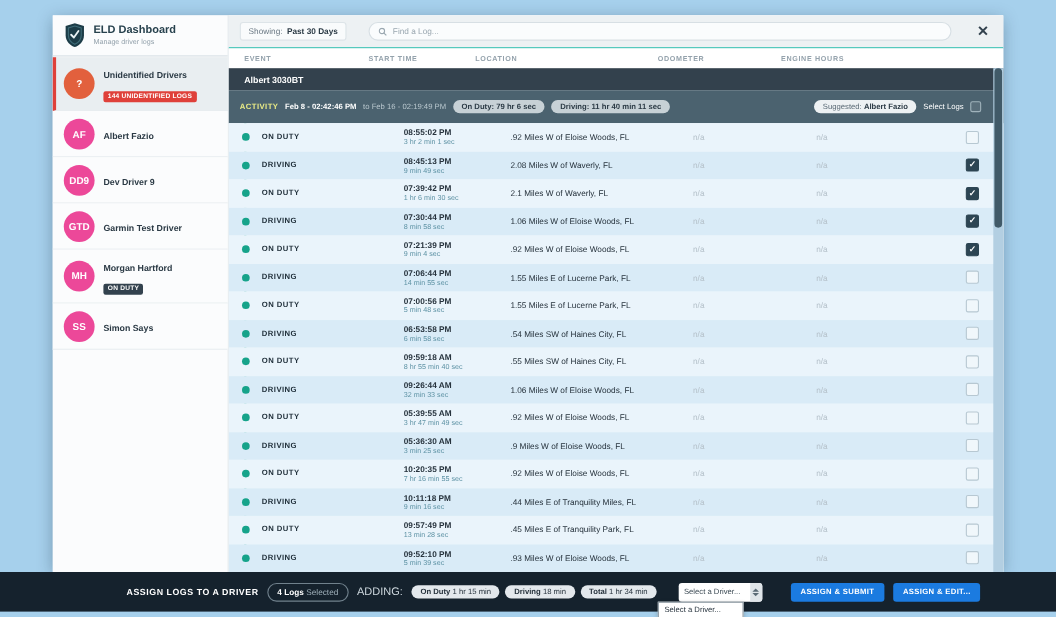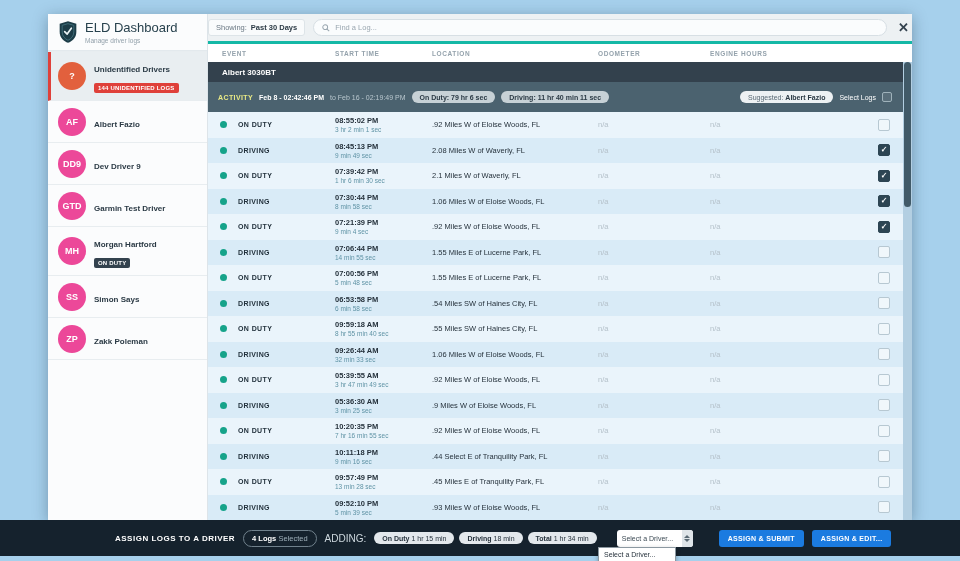--- a/index.html
+++ b/index.html
@@ -17,36 +17,36 @@
     overflow:hidden;
   }
   
   .window{
     position:absolute;left:48px;top:14px;width:864px;height:506px;
     display:flex;background:#fff;box-shadow:0 3px 14px rgba(20,40,60,.35);
   }
   
   .sidebar{width:160px;background:#fbfcfd;border-right:1px solid #dde4e9;display:flex;flex-direction:column;flex:0 0 auto;}
   .logo-row{display:flex;gap:7px;align-items:center;padding:6px 10px;border-bottom:1px solid #e3e9ed;min-height:34px;}
-  .logo-title{font-size:13px;font-weight:normal;color:#27414d;line-height:1.2;}
+  .logo-title{font-size:10px;font-weight:bold;color:#27414d;line-height:1.2;}
   .logo-sub{font-size:6.5px;color:#93a1ab;margin-top:1px;}
   .driver-search{margin:7px 8px;height:18px;background:#eceff2;border:1px solid #e0e6ea;border-radius:9px;display:flex;align-items:center;gap:5px;padding:0 8px;}
   .driver-search input{border:0;background:transparent;font-size:7.5px;width:100%;outline:none;color:#3c4a54;}
   .driver-search input::placeholder,.log-search input::placeholder{color:#9aa7b0;}
   .driver-list{border-top:1px solid #e8edf0;}
   .driver-item{display:flex;align-items:center;gap:8px;padding:6px 10px;border-bottom:1px solid #e8edf0;min-height:42px;cursor:pointer;background:#fbfcfd;}
   .driver-item.selected{background:#e9eef1;border-left:3px solid var(--alert-red);padding-left:7px;}
   .avatar{width:28px;height:28px;border-radius:50%;background:#ec4899;color:#fff;font-weight:bold;font-size:9px;display:flex;align-items:center;justify-content:center;flex:0 0 auto;}
   .driver-name{font-size:8px;font-weight:bold;color:#2b3a45;line-height:1.3;}
   .driver-badge{display:inline-block;font-size:6px;font-weight:bold;color:#fff;padding:2px 4px;border-radius:2px;margin-top:2px;letter-spacing:.2px;}
   .driver-badge.red{background:var(--alert-red);}
   .driver-badge.dark{background:#33424e;}
   
   .main{flex:1;display:flex;flex-direction:column;position:relative;min-width:0;background:#fff;}
-  .topbar{height:30px;background:#edf1f3;border-bottom:3px solid #14b8a6;display:flex;align-items:center;gap:8px;padding:0 0;flex:0 0 auto;}
+  .topbar{height:30px;background:#edf1f3;border-bottom:1px solid #14b8a6;display:flex;align-items:center;gap:20px;padding:0 10px;flex:0 0 auto;}
   .showing{font-size:7.5px;color:#6a7883;display:flex;align-items:center;gap:4px;background:#f9fbfc;border:1px solid #dde4e8;border-radius:3px;padding:3px 7px;cursor:pointer;white-space:nowrap;}
   .showing b{color:#2b3a45;}
   .log-search{flex:1;height:17px;background:#fafcfd;border:1px solid #d7dfe4;border-radius:9px;display:flex;align-items:center;gap:5px;padding:0 8px;}
   .log-search input{border:0;background:transparent;font-size:7.5px;width:100%;outline:none;color:#3c4a54;}
   .close-btn{font-size:13px;color:#33424e;font-weight:bold;cursor:pointer;padding:0 3px;line-height:1;}
   .col-header{height:18px;background:#fff;display:flex;align-items:center;font-size:6.5px;font-weight:bold;color:#94a2ac;letter-spacing:.6px;flex:0 0 auto;}
   .h-event{width:127px;padding-left:14px;}
   .h-time{width:97px;}
   .h-loc{width:166px;}
   .h-odo{width:112px;}
@@ -65,21 +65,21 @@
   .activity-checkbox{width:10px;height:10px;border:1px solid #9fb2bb;border-radius:2px;background:rgba(255,255,255,.08);margin-right:10px;cursor:pointer;flex:0 0 auto;}
   
   .rows{flex:1;position:relative;overflow:hidden;background:#e9f4fb;}
   .timeline-line{position:absolute;left:14px;top:0;bottom:0;width:2px;background:rgba(22,163,138,.45);}
   .log-row{display:flex;align-items:center;height:25.5px;position:relative;}
   .log-row.odd{background:#eaf4fb;}
   .log-row.even{background:#d9ebf7;}
   .c-tl{width:30px;display:flex;justify-content:center;flex:0 0 auto;}
   .dot{width:7px;height:7px;border-radius:50%;background:var(--timeline-teal);position:relative;z-index:1;}
   .c-event{width:97px;font-size:7px;font-weight:bold;color:#22313c;letter-spacing:.4px;flex:0 0 auto;}
-  .c-time{width:97px;flex:0 0 auto;}
+  .c-time{width:97px;flex:0 0 auto;margin-left:32px;}
   .t1{font-size:7.5px;font-weight:bold;color:#26323c;}
   .t2{font-size:6.5px;color:#5f93a5;margin-top:1px;}
   .c-loc{width:166px;font-size:7.5px;color:#26323c;flex:0 0 auto;padding-right:6px;}
   .c-odo{width:112px;font-size:7.5px;color:#b5c1ca;flex:0 0 auto;}
   .c-eng{flex:1;font-size:7.5px;color:#b5c1ca;}
   .c-check{width:34px;flex:0 0 auto;display:flex;}
   .cb{width:12px;height:12px;border-radius:2px;background:#f0f7fb;border:1px solid #b7c8d2;display:flex;align-items:center;justify-content:center;cursor:pointer;}
   .cb.checked{background:#2d4553;border-color:#2d4553;}
   .cb.checked::after{content:"\2713";color:#fff;font-size:8px;font-weight:bold;line-height:1;}
   .scrollbar{position:absolute;right:0;top:48px;bottom:0;width:9px;background:#b3cfe2;}
@@ -165,27 +165,20 @@
   </div>
 
   <div class="driver-item">
     <span class="avatar">SS</span>
     <span class="driver-text">
       <span class="driver-name">Simon Says</span>
       
     </span>
   </div>
 
-  <div class="driver-item">
-    <span class="avatar">ZP</span>
-    <span class="driver-text">
-      <span class="driver-name">Zakk Poleman</span>
-      
-    </span>
-  </div>
 </div>
   </div>
 
   <div class="main">
 
     <div class="topbar">
       <div class="showing">
         <span>Showing:</span>
         <b>Past 30 Days</b>
       </div>
@@ -451,21 +444,21 @@
 
   <div class="log-row even">
     <div class="c-tl">
             <span class="dot"></span>
           </div>
     <div class="c-event ev">DRIVING</div>
     <div class="c-time">
       <div class="t1">10:11:18 PM</div>
       <div class="t2">9 min 16 sec</div>
     </div>
-    <div class="c-loc loc">.44 Select E of Tranquility Park, FL</div>
+    <div class="c-loc loc">.44 Miles E of Tranquility Miles, FL</div>
     <div class="c-odo odo">n/a</div>
     <div class="c-eng eng">n/a</div>
     <div class="c-check">
             <span class="cb"></span>
           </div>
   </div>
 
   <div class="log-row odd">
     <div class="c-tl">
             <span class="dot"></span>

